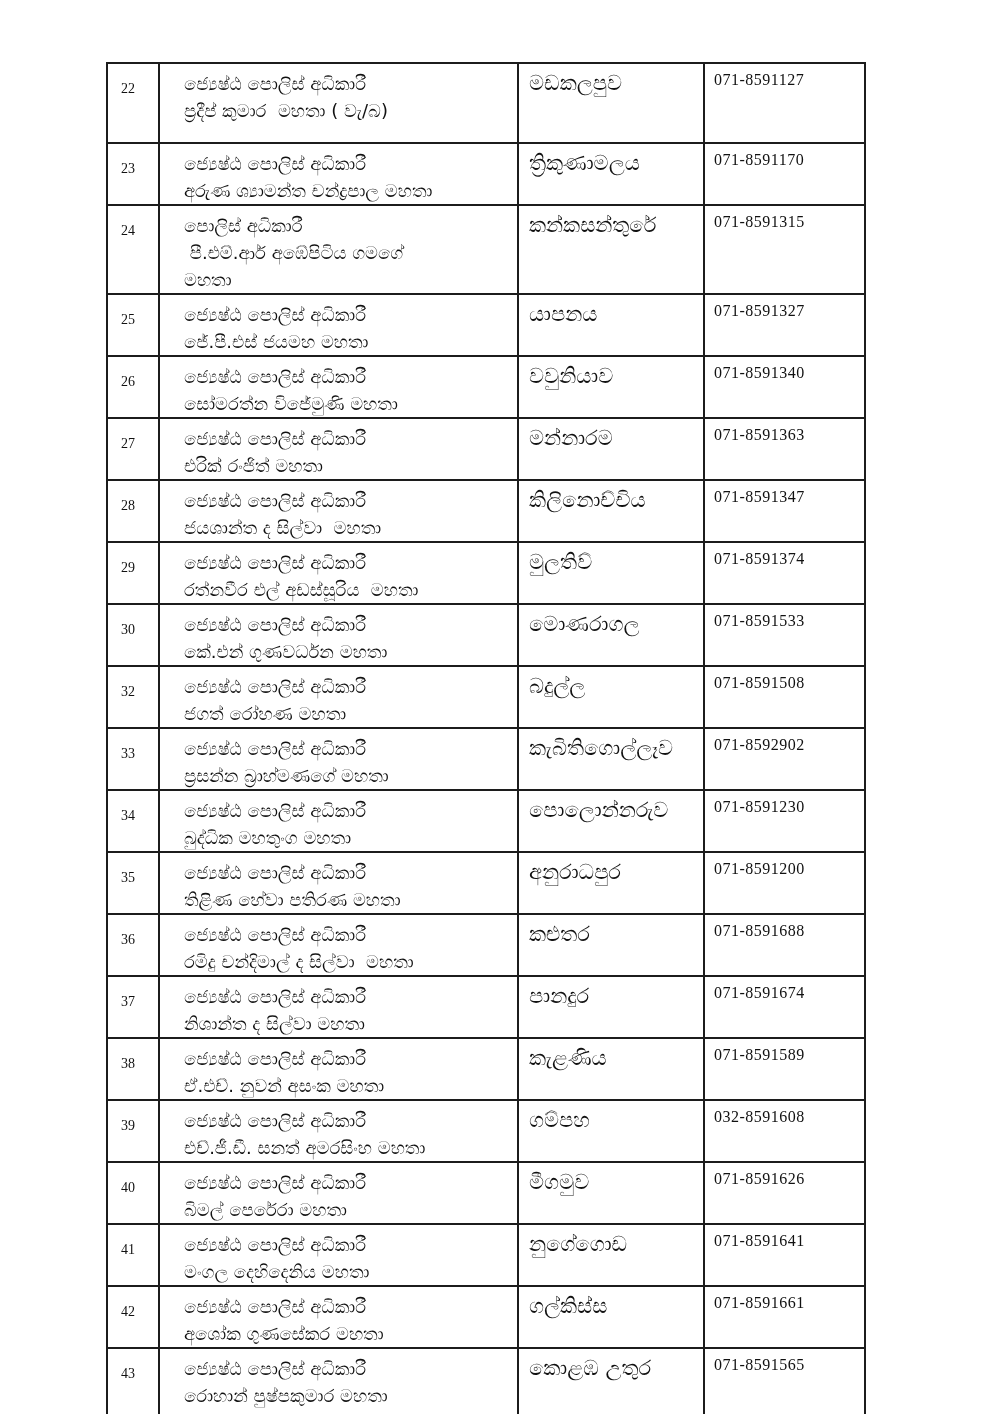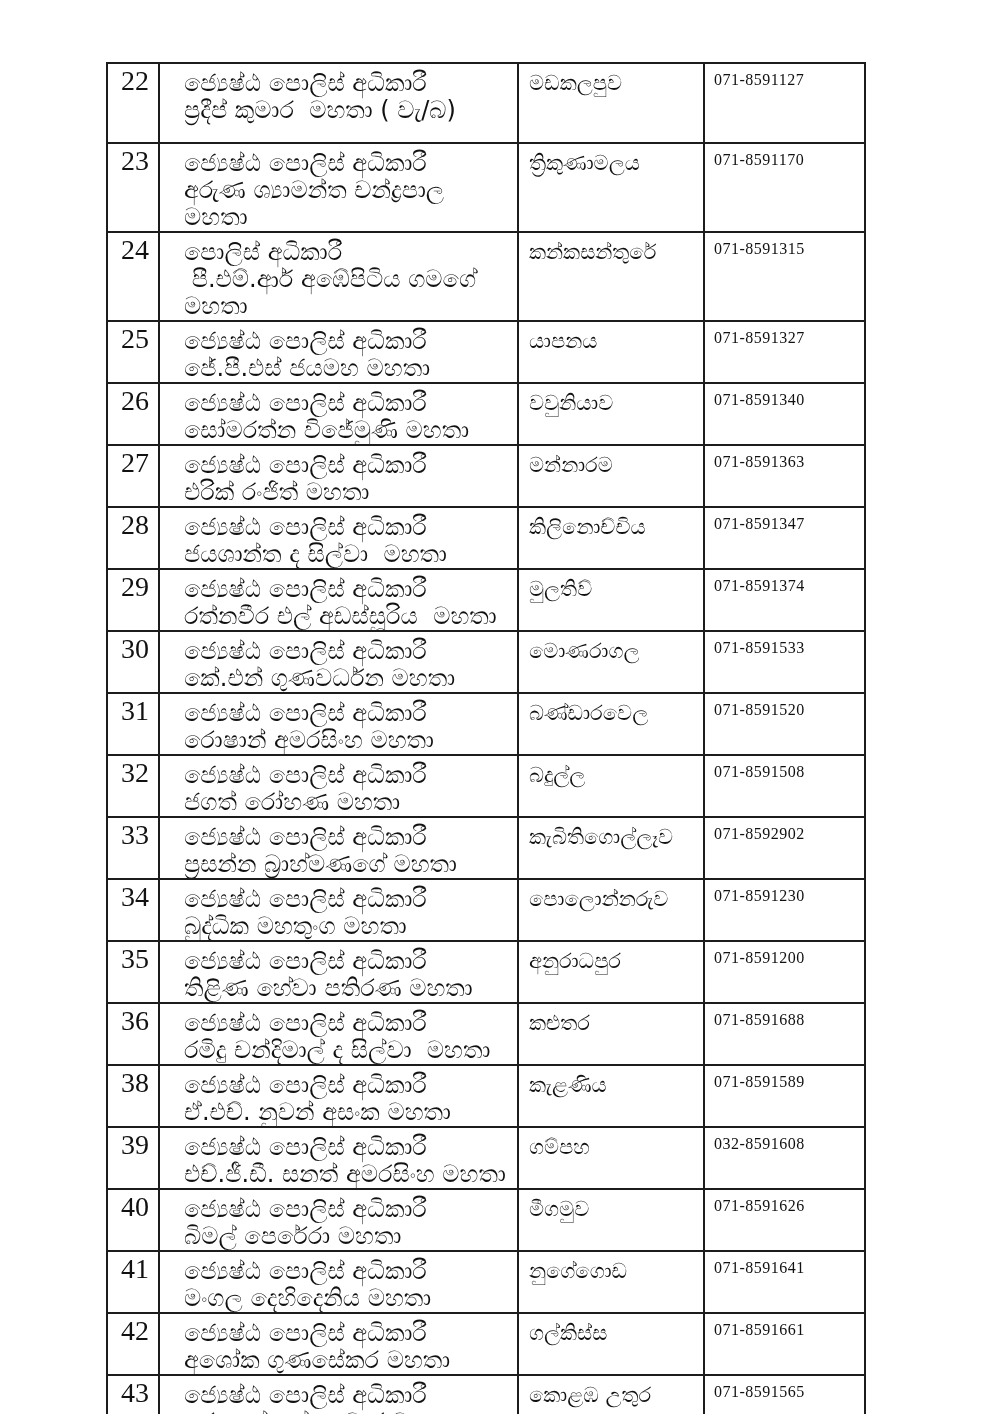--- a/index.html
+++ b/index.html
@@ -27,29 +27,29 @@
     border: 2px solid #1c1c1c;
     vertical-align: top;
     overflow: hidden;
   }
   tr.row-std  { height: 54px; }
   tr.row-tall { height: 80px; }
   tr.row-tall3{ height: 84px; }
   tr.row-last { height: 81px; }
 
   td.c-no {
-    padding: 4px 2px 0 13px;
+    padding: 12px 2px 0 13px;
     font-family: "Liberation Serif", "DejaVu Serif", serif;
-    font-size: 28px;
+    font-size: 14px;
     line-height: 26px;
   }
   td.c-name {
     padding: 6px 8px 0 24px;
     font-family: "DejaVu Sans", "Liberation Sans", sans-serif;
-    font-size: 24px;
+    font-size: 18px;
     line-height: 27px;
     white-space: pre-wrap;
   }
   td.c-loc {
     padding: 6px 4px 0 10px;
     font-family: "DejaVu Sans", "Liberation Sans", sans-serif;
     font-size: 21px;
     line-height: 26px;
   }
   td.c-phone {
@@ -130,27 +130,20 @@
         <td class="c-phone">071-8591374</td>
       </tr>
       <tr class="row-std">
         <td class="c-no">30</td>
         <td class="c-name">ජ්‍යෙෂ්ඨ පොලිස් අධිකාරී
 කේ.එන් ගුණවර්ධන මහතා</td>
         <td class="c-loc">මොණරාගල</td>
         <td class="c-phone">071-8591533</td>
       </tr>
       <tr class="row-std">
-        <td class="c-no">31</td>
-        <td class="c-name">ජ්‍යෙෂ්ඨ පොලිස් අධිකාරී
-රොෂාන් අමරසිංහ මහතා</td>
-        <td class="c-loc">බණ්ඩාරවෙල</td>
-        <td class="c-phone">071-8591520</td>
-      </tr>
-      <tr class="row-std">
         <td class="c-no">32</td>
         <td class="c-name">ජ්‍යෙෂ්ඨ පොලිස් අධිකාරී
 ජගත් රෝහණ මහතා</td>
         <td class="c-loc">බදුල්ල</td>
         <td class="c-phone">071-8591508</td>
       </tr>
       <tr class="row-std">
         <td class="c-no">33</td>
         <td class="c-name">ජ්‍යෙෂ්ඨ පොලිස් අධිකාරී
 ප්‍රසන්න බ්‍රාහ්මණගේ මහතා</td>
@@ -170,20 +163,27 @@
 තිළිණ හේවා පතිරණ මහතා</td>
         <td class="c-loc">අනුරාධපුර</td>
         <td class="c-phone">071-8591200</td>
       </tr>
       <tr class="row-std">
         <td class="c-no">36</td>
         <td class="c-name">ජ්‍යෙෂ්ඨ පොලිස් අධිකාරී
 රමිදු චන්දිමාල් ද සිල්වා  මහතා</td>
         <td class="c-loc">කළුතර</td>
         <td class="c-phone">071-8591688</td>
+      </tr>
+      <tr class="row-std">
+        <td class="c-no">37</td>
+        <td class="c-name">ජ්‍යෙෂ්ඨ පොලිස් අධිකාරී
+නිශාන්ත ද සිල්වා මහතා</td>
+        <td class="c-loc">පානදුර</td>
+        <td class="c-phone">071-8591674</td>
       </tr>
       <tr class="row-std">
         <td class="c-no">38</td>
         <td class="c-name">ජ්‍යෙෂ්ඨ පොලිස් අධිකාරී
 ඒ.එච්. නුවන් අසංක මහතා</td>
         <td class="c-loc">කැළණිය</td>
         <td class="c-phone">071-8591589</td>
       </tr>
       <tr class="row-std">
         <td class="c-no">39</td>

